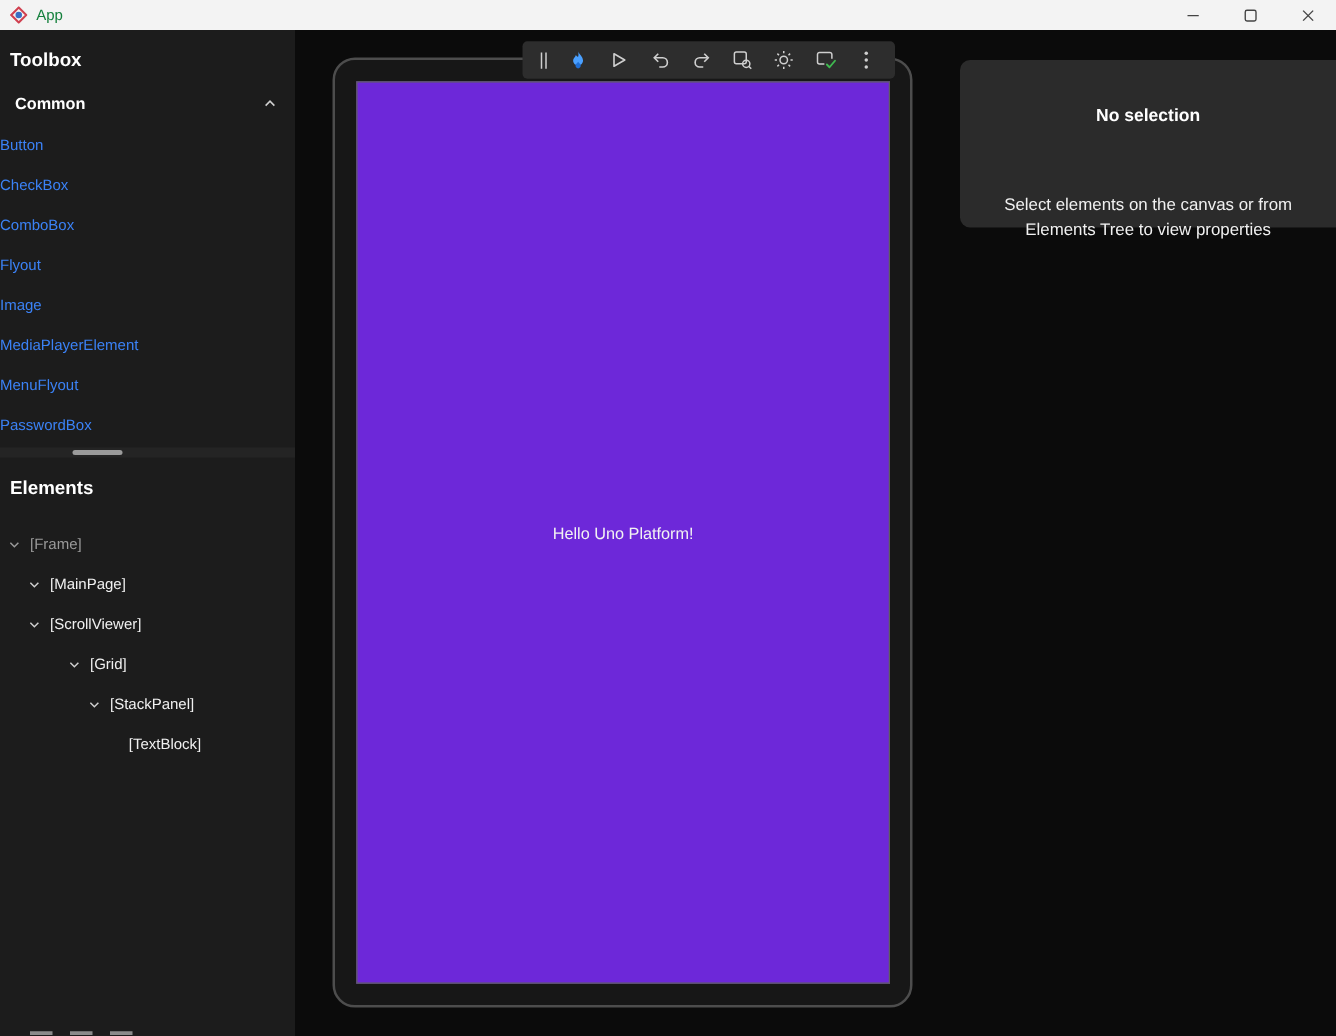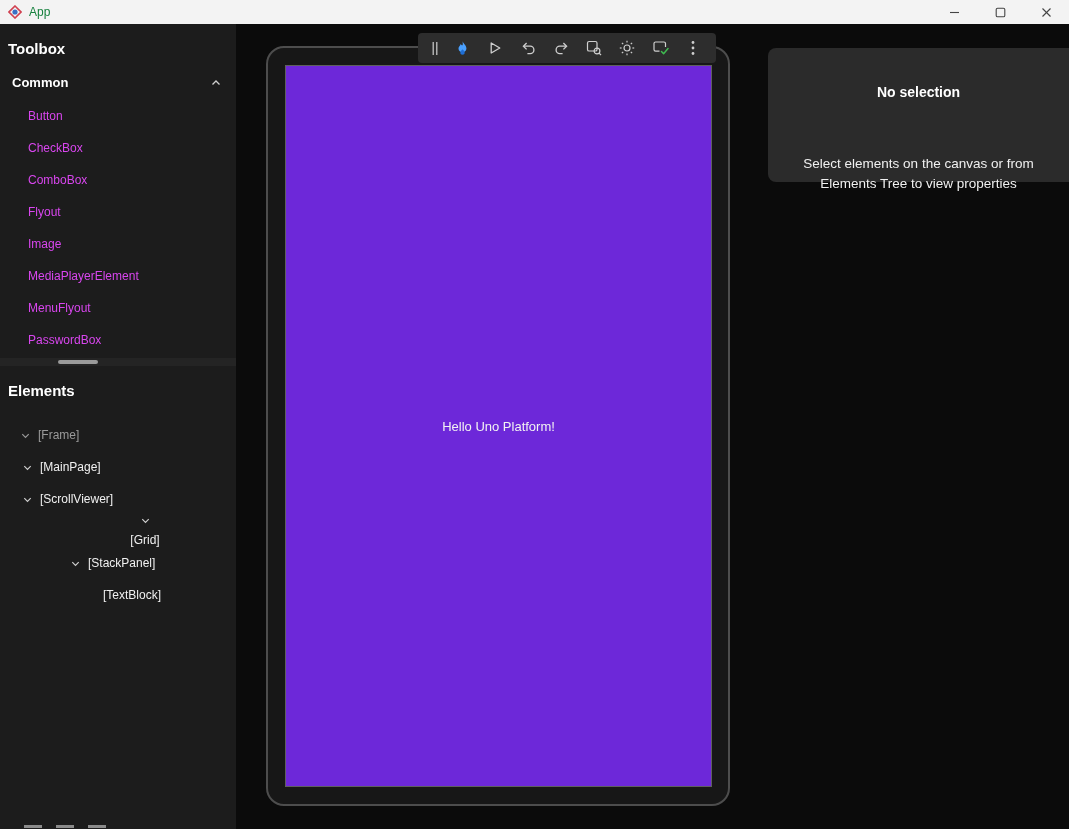--- a/index.html
+++ b/index.html
@@ -38,40 +38,40 @@
     flex:1; background:transparent; border:none; outline:none;
     color:#dddddd; font-size:12px; font-family:"Liberation Sans", sans-serif;
   }
   .search-box input::placeholder { color:#9a9a9a; }
   .section-header {
     display:flex; align-items:center; justify-content:space-between;
     padding:12px 14px 10px 12px; font-size:13px; font-weight:bold; color:#ffffff;
     cursor:pointer;
   }
   .tb-item {
-    height:32px; line-height:32px; padding-left:28px; font-size:12px;
-    color:#d946ef; cursor:pointer; white-space:nowrap;
+    height:32px; line-height:32px; font-size:12px;
+    color:#3b82f6; cursor:pointer; white-space:nowrap;
   }
   .hscrollbar {
     position:relative; height:8px; background:#242424; margin-top:2px;
   }
   .hscroll-thumb {
     position:absolute; left:58px; top:2px; width:40px; height:4px;
     background:#9a9a9a; border-radius:2px; cursor:pointer;
   }
   .tree { margin-top:14px; }
   .tree-row {
     height:32px; display:flex; align-items:center; gap:7px;
     font-size:12px; color:#f0f0f0; cursor:pointer; white-space:nowrap;
   }
   .tree-row.dim { color:#9a9a9a; }
-  .tr-d0 { padding-left:20px; }
+  .tr-d0 { padding-left:6px; }
   .tr-d1 { padding-left:22px; }
   .tr-d2 { padding-left:22px;text-align:center; }
-  .tr-d3 { padding-left:54px;flex-direction:column; }
+  .tr-d3 { padding-left:54px; }
   .tr-d4 { padding-left:70px; }
   .tr-d5 { padding-left:103px; }
   .clipped-marks {
     position:absolute; bottom:1px; left:24px; display:flex; gap:14px;
   }
   .clipped-marks span { display:block; width:18px; height:3px; background:#8b8b8b; }
 
   
   .canvas {
     position:absolute; top:24px; left:236px; right:0; bottom:0;

